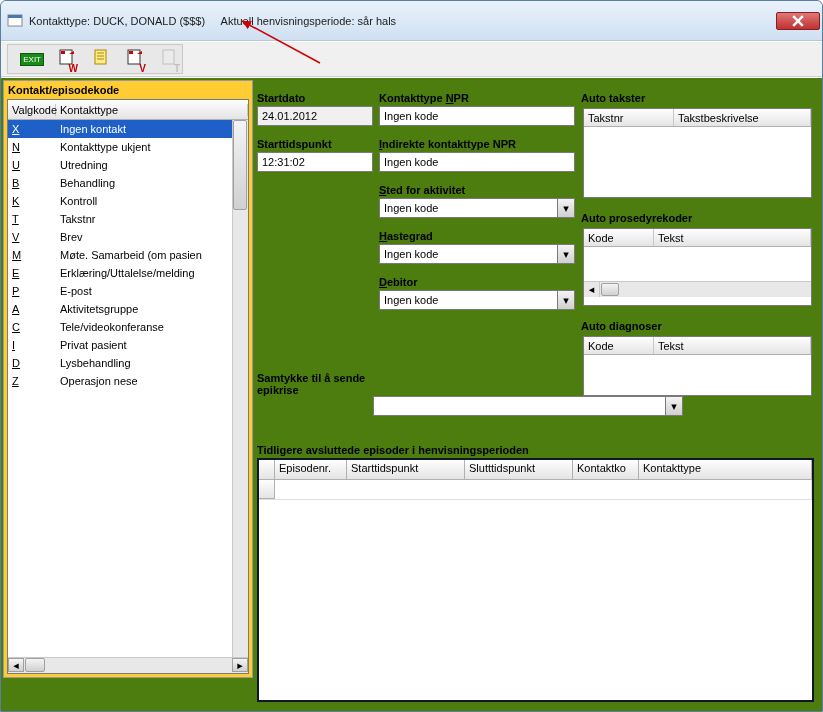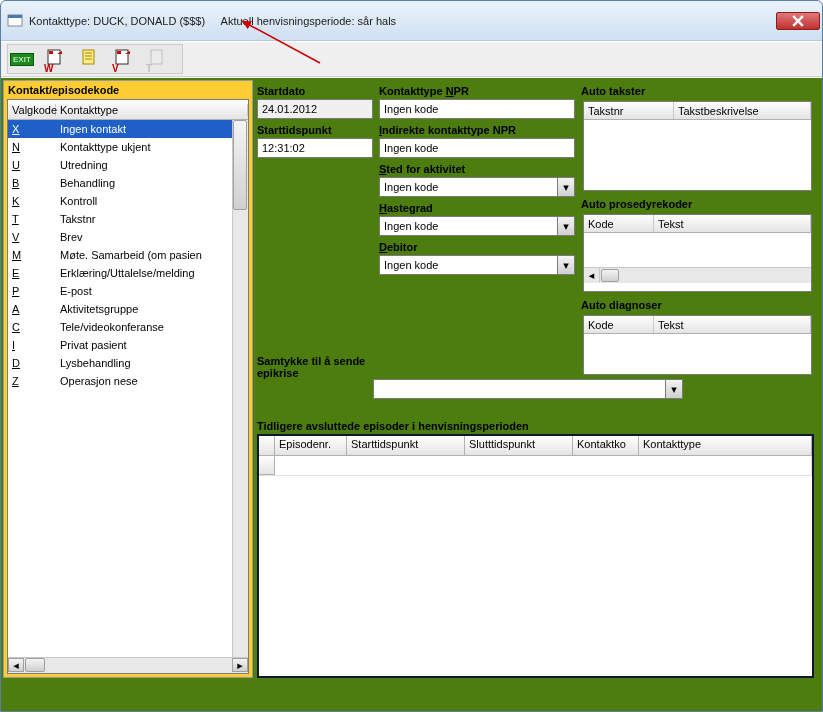--- a/index.html
+++ b/index.html
@@ -11,21 +11,21 @@
   .titlebar .icon-app { width: 16px; height: 16px; margin-right: 6px; }
   .titlebar .title-text { color: #1a1a1a; white-space: nowrap; }
   .titlebar .title-gap { width: 10px; display:inline-block; }
   .close-btn { margin-left: auto; width: 44px; height: 18px; background: linear-gradient(#e07878,#c03030); border: 1px solid #8a1e1e; border-radius: 2px; display:flex; align-items:center; justify-content:center; color:#fff; font-weight:bold; }
   .close-btn svg { width:12px; height:12px; }
 
   .arrow-annot { position:absolute; top:18px; left:210px; pointer-events:none; }
 
   .toolbar-area { background:#f0f0f0; border-top:1px solid #fff; border-bottom:1px solid #d0d0d0; padding:2px 0; height:36px; display:flex; align-items:center; }
   .toolbar-inner { background:#e8e8e8; border:1px solid #c8c8c8; height:30px; display:flex; align-items:center; padding:0 2px; margin-left:6px; }
-  .tbtn { width:34px; height:28px; display:flex; align-items:center; justify-content:flex-start; position:relative; }
+  .tbtn { width:34px; height:28px; display:flex; align-items:center; justify-content:flex-end; position:relative; }
   .exit-badge { background:#1a8a1a; color:#fff; font-size:8px; padding:1px 2px; border:1px solid #0a5a0a; }
   .tbtn svg { width:22px; height:22px; }
   .tbtn .sub { position:absolute; bottom:-1px; font-weight:bold; font-size:10px; }
   .sub.red { color:#c00000; }
   .sub.grey { color:#999; }
 
   .client { flex:1; background:#4d7c0f; display:flex; padding:2px 8px 4px 2px; gap:4px; overflow:hidden; border-top:1px solid #fff;}
 
   .left-panel { width:250px; background:#ffcc33; border:1px solid #999; display:flex; flex-direction:column; height:598px;}
   .left-panel .panel-title { font-weight:bold; padding:3px 4px; color:#000; }
@@ -47,21 +47,21 @@
   .list-scroll-h .btn-r { right:0; }
   .list-scroll-h .thumb-h { position:absolute; left:17px; top:0; width:20px; height:14px; background:linear-gradient(#f4f4f4,#d0d0d0); border:1px solid #a0a0a0; border-radius:2px;}
 
   .right-panel { flex:1; display:flex; flex-direction:column; gap:2px; height:598px;}
   .form-area { display:flex; gap:6px; height:330px;}
   .form-col { display:flex; flex-direction:column; }
   .col-a { width:116px; }
   .col-b { width:196px; }
   .col-c { flex:1; }
 
-  .fld-label { font-weight:bold; margin-top:5px; margin-bottom:2px; }
+  .fld-label { font-weight:bold; margin-top:12px; margin-bottom:2px; }
   .fld-label .u { text-decoration: underline; }
   .inp { height:20px; border:1px solid #7a7a7a; background:#fff; padding:2px 4px; width:100%; }
   .inp.ro { background:#f0f0f0; }
   .combo { display:flex; }
   .combo .inp { flex:1; border-right:none; }
   .combo .cbobtn { width:18px; height:20px; background:linear-gradient(#f4f4f4,#d0d0d0); border:1px solid #7a7a7a; display:flex; align-items:center; justify-content:center; }
   .grid-mini { background:#fff; border:1px solid #7a7a7a; margin:2px; }
   .grid-mini .ghead { display:flex; background:linear-gradient(#fefefe,#e4e4e4); border-bottom:1px solid #b0b0b0; height:18px; align-items:center; }
   .grid-mini .ghead div { padding-left:4px; border-right:1px solid #c8c8c8; height:100%; display:flex; align-items:center;}
   .grid-mini .gbody { height:34px; }

